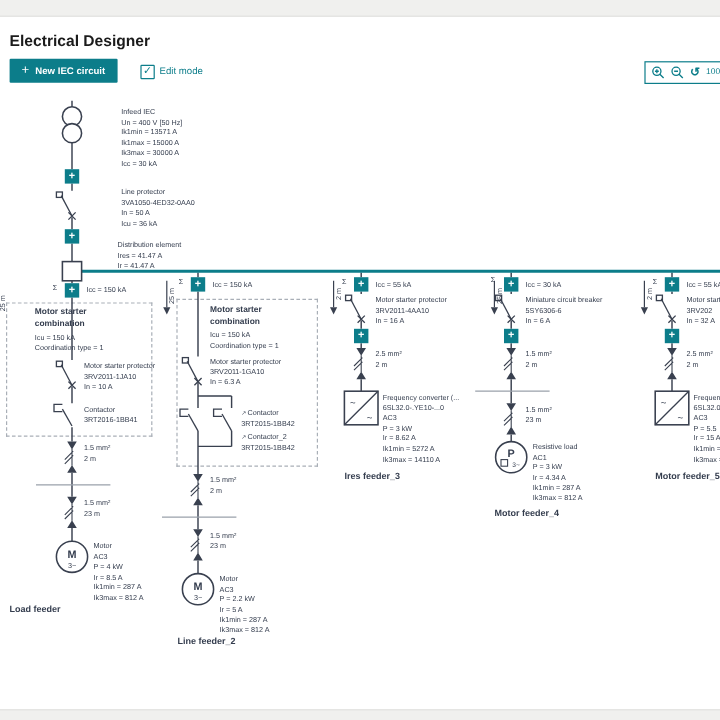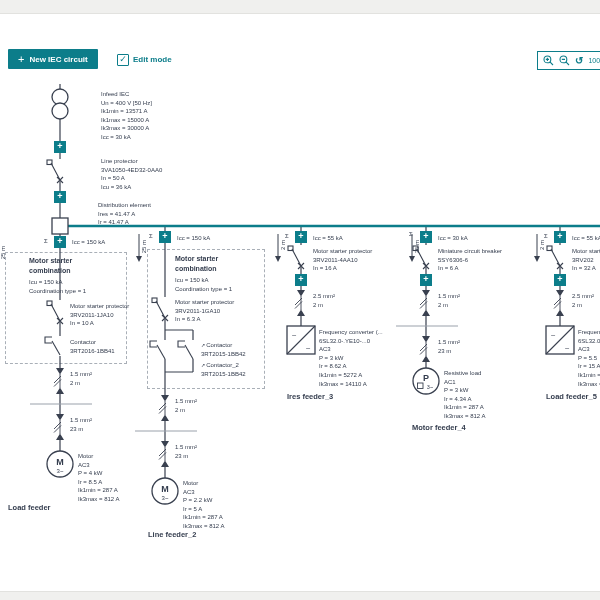--- a/index.html
+++ b/index.html
@@ -8,21 +8,21 @@
   .band{position:absolute;left:0;width:600px;background:#f0f0ee;z-index:6;}
   .band.top{top:0;height:13px;border-bottom:1px solid #e2e2df;}
   .band.bottom{top:591px;height:9px;border-top:1px solid #e2e2df;}
   .page-title{position:absolute;left:8px;top:26px;font-size:13px;font-weight:bold;color:#1b1b1b;z-index:6;}
   .btn{position:absolute;left:8px;top:49px;height:20px;background:#0c7d8a;color:#fff;border:none;
        display:flex;align-items:center;gap:5px;padding:0 10px;font-size:8px;font-weight:bold;
        font-family:"Liberation Sans",sans-serif;border-radius:1px;z-index:6;cursor:pointer;}
   .btn .plus{font-size:11px;font-weight:normal;line-height:10px;}
   .cb{position:absolute;left:117px;top:54px;width:10px;height:10px;border:1.3px solid #0c7d8a;
       border-radius:1px;color:#0c7d8a;font-size:9px;line-height:9px;text-align:center;z-index:6;cursor:pointer;background:#fff;}
-  .cb-label{position:absolute;left:133px;top:55px;font-size:8px;font-weight:bold;color:#0c7d8a;z-index:6;}
+  .cb-label{position:absolute;left:133px;top:55px;font-size:8px;font-weight:normal;color:#0c7d8a;z-index:6;}
   .zoombar{position:absolute;left:537px;top:51px;width:75px;height:19px;border:1px solid #0c7d8a;
       display:flex;align-items:center;gap:5px;padding:0 5px;box-sizing:border-box;z-index:6;background:#fff;}
   .zi{width:11px;height:11px;flex:0 0 auto;cursor:pointer;}
   .reset{color:#0c7d8a;font-size:10px;font-weight:bold;line-height:11px;cursor:pointer;}
   .zoomlevel{color:#0c7d8a;font-size:7px;white-space:nowrap;}
   .wires{position:absolute;left:0;top:0;z-index:2;}
   .dashed{position:absolute;border:1px dashed #a9afb7;z-index:1;}
   .t{position:absolute;font-size:6px;line-height:8.6px;color:#343d4e;white-space:nowrap;z-index:3;}
   .bold7{font-weight:bold;font-size:7px;line-height:10px;}
   .fl{position:absolute;font-size:7.5px;font-weight:bold;color:#343d4e;white-space:nowrap;z-index:3;}
@@ -35,20 +35,21 @@
   .mt3{margin-top:3px;}
 </style>
 </head>
 <body>
 
 <div id="app">
 
   <div class="band top"></div>
   <div class="band bottom"></div>
 
+  <div class="page-title">Electrical Designer</div>
 
   <button class="btn">
     <span class="plus">+</span>
     <span>New IEC circuit</span>
   </button>
   <div class="cb">
     <span>✓</span>
   </div>
   <div class="cb-label">Edit mode</div>
 
@@ -379,15 +380,15 @@
   </div>
   <div class="t" style="left:578px;top:328px">
     <div>Frequency converter (...</div>
     <div>6SL32.0</div>
     <div>AC3</div>
     <div>P = 5.5</div>
     <div>Ir = 15 A</div>
     <div>Ik1min =</div>
     <div>Ik3max =</div>
   </div>
-  <div class="fl" style="left:546px;top:392px">Load feeder_5</div>
+  <div class="fl" style="left:546px;top:392px">Motor feeder_5</div>
 
 </div>
 
 </body></html>

